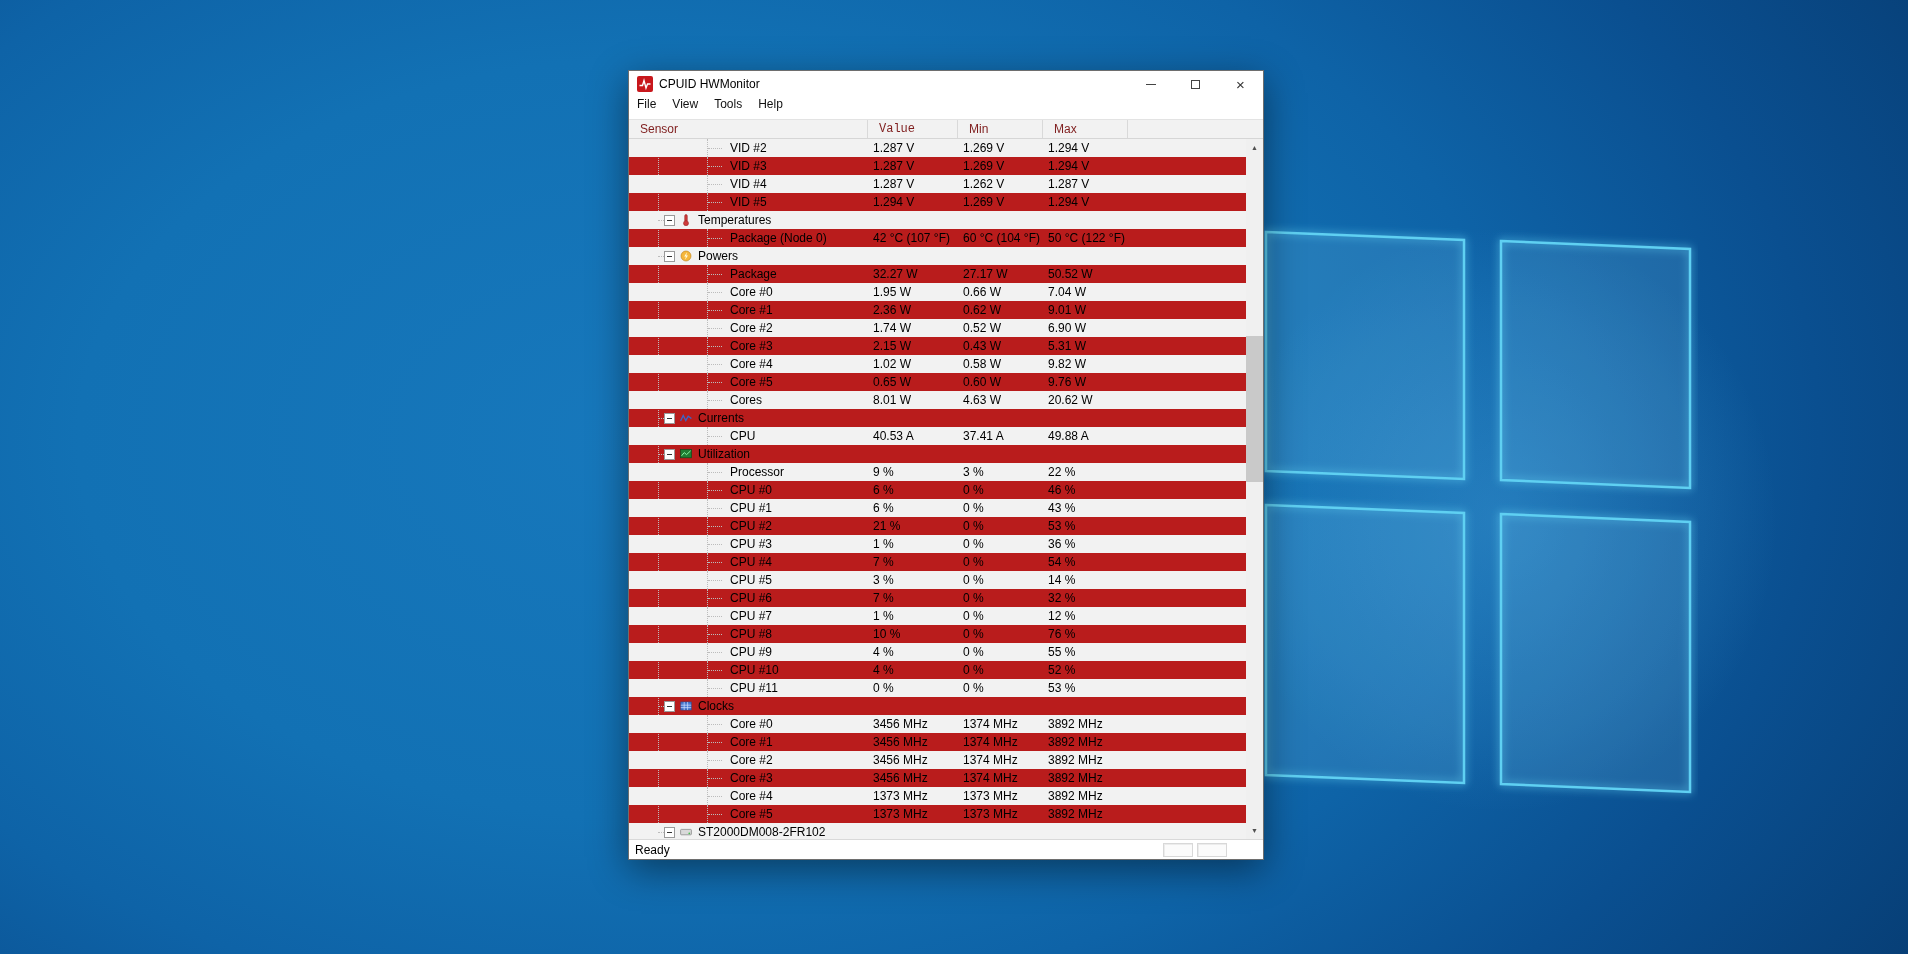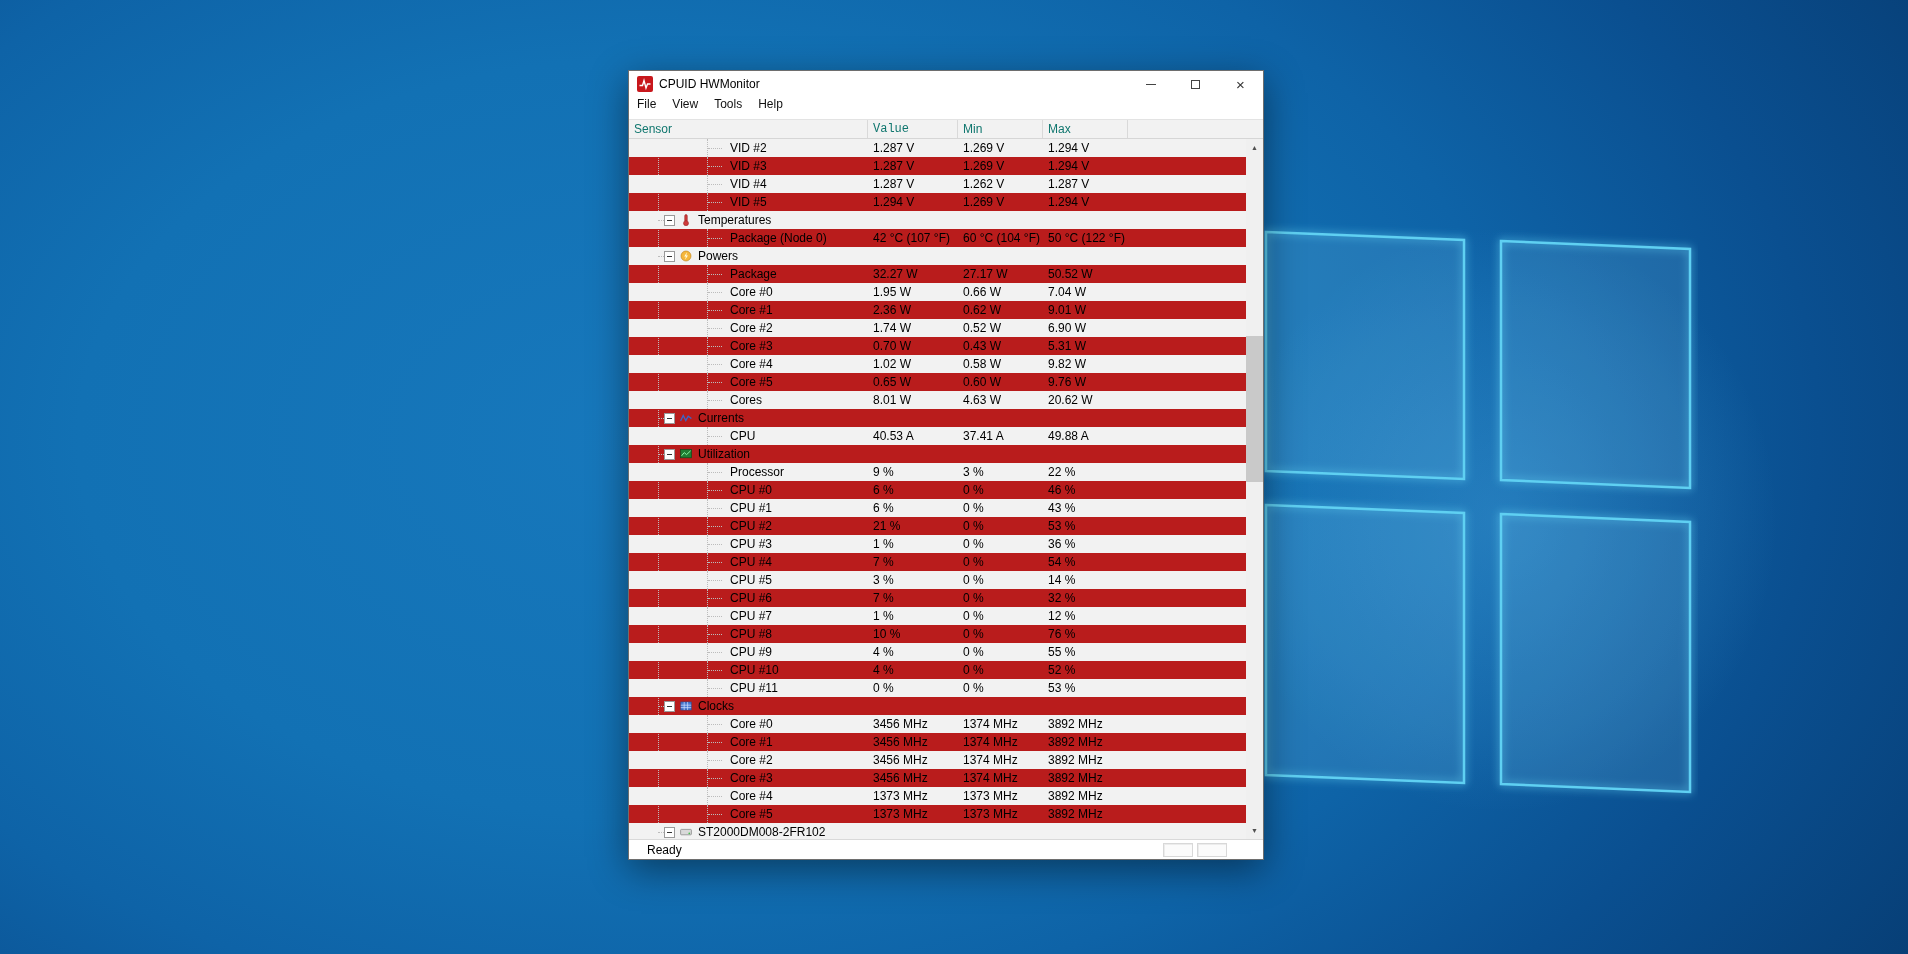--- a/index.html
+++ b/index.html
@@ -37,22 +37,22 @@
   .g-max { width: 9px; height: 9px; border: 1px solid #444; display: block; }
   .g-close { font-size: 15px; line-height: 1; color: #333; }
 
   .menubar { position: absolute; top: 26px; left: 0; right: 0; height: 22px;
     background: #fff; display: flex; align-items: flex-start; }
   .mitem { padding: 0 8px; display: flex; align-items: center; font-size: 12px; color: #111; }
 
   .header { position: absolute; top: 48px; left: 0; right: 0; height: 20px;
     background: #f2f2f2; border-top: 1px solid #e3e3e3; border-bottom: 1px solid #d6d6d6;
     display: flex; align-items: stretch; }
-  .hc { padding-left: 5px; display: flex; align-items: center; border-right: 1px solid #d9d9d9;
-    font-size: 12px; color: #0f766e; flex: none; }
+  .hc { padding-left: 11px; display: flex; align-items: center; border-right: 1px solid #d9d9d9;
+    font-size: 12px; color: #7f1d1d; flex: none; }
   .hc0 { width: 239px; } .hc1 { width: 90px; font-family: Liberation Mono, monospace; } .hc2 { width: 85px; } .hc3 { width: 85px; }
   .hfill { flex: 1; border-right: none; }
 
   .list { position: absolute; top: 68px; left: 0; right: 0; bottom: 20px; background: #b91c1c; overflow: hidden; }
   .rows { position: absolute; top: 0; left: 0; right: 17px; bottom: 0; overflow: hidden; }
   .rows::before { content: ""; position: absolute; left: 29px; top: 0; bottom: 0;
     border-left: 1px dotted #bcbcbc; }
   .row { height: 18px; display: flex; align-items: center; position: relative; }
   .row:nth-child(odd) { background: #f2f2f2; }
   .c { height: 100%; display: flex; align-items: center; flex: none; white-space: nowrap; overflow: hidden; }
@@ -73,21 +73,21 @@
 
   .vscroll { position: absolute; top: 0; right: 0; bottom: 0; width: 17px; background: #f0f0f0; }
   .varrow { height: 17px; display: flex; align-items: center; justify-content: center;
     font-size: 7px; color: #505050; background: #f0f0f0; }
   .vdown { position: absolute; bottom: 0; left: 0; right: 0; }
   .vtrack { position: absolute; top: 17px; bottom: 17px; left: 0; right: 0; }
   .vthumb { position: absolute; left: 0; right: 0; background: #c9c9c9; }
 
   .statusbar { position: absolute; bottom: 0; left: 0; right: 0; height: 20px;
     background: #fff; border-top: 1px solid #d9d9d9; display: flex; align-items: center;
-    padding-left: 18px; font-size: 12px; color: #000; }
+    padding-left: 6px; font-size: 12px; color: #000; }
   .sb-panes { margin-left: auto; margin-right: 36px; display: flex; }
   .sb-pane { width: 30px; height: 14px; margin-left: 4px; border: 1px solid #d8d8d8;
     box-shadow: inset 1px 1px 0 #ececec; background: #fbfbfb; }
 </style>
 </head>
 <body>
 
 <div class="desktop">
 
   <div class="logo-glow"></div>
@@ -271,21 +271,21 @@
     <div class="c cv">1.74 W</div>
     <div class="c cm">0.52 W</div>
     <div class="c cx">6.90 W</div>
   </div>
           <div class="row leaf">
     <div class="c cs">
       <span class="tv"></span>
       <span class="th"></span>
       <span class="lbl">Core #3</span>
     </div>
-    <div class="c cv">0.70 W</div>
+    <div class="c cv">2.15 W</div>
     <div class="c cm">0.43 W</div>
     <div class="c cx">5.31 W</div>
   </div>
           <div class="row leaf">
     <div class="c cs">
       <span class="tv"></span>
       <span class="th"></span>
       <span class="lbl">Core #4</span>
     </div>
     <div class="c cv">1.02 W</div>

